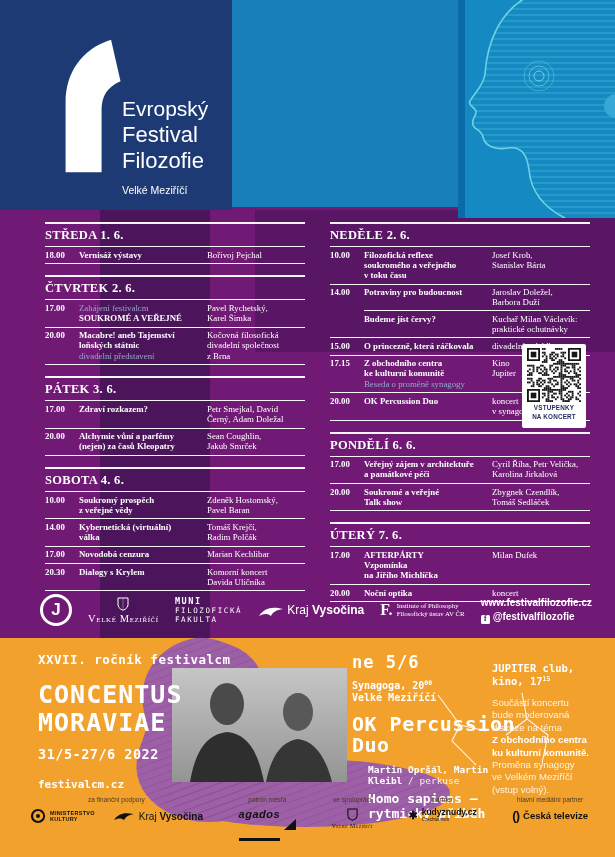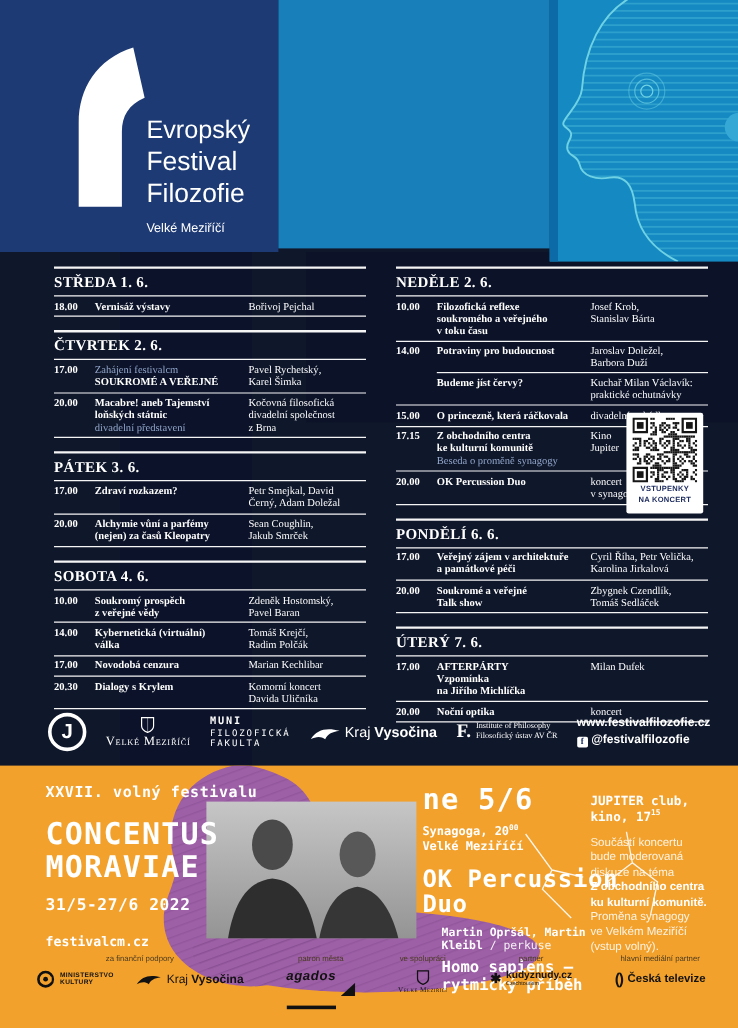--- a/index.html
+++ b/index.html
@@ -1,16 +1,16 @@
 <!DOCTYPE html>
 <html><head>
 <meta charset="utf-8">
 <style>
   html,body{margin:0;padding:0;background:#fff;}
-  .poster{position:relative;width:615px;height:857px;overflow:hidden;background:#0f172a;
+  .poster{position:relative;width:615px;height:857px;overflow:hidden;background:#701a75;
           font-family:"Liberation Serif",serif;color:#fff;}
   [data-interactable]{box-sizing:border-box;}
 
   
   .hdr-left{position:absolute;left:0;top:0;width:232px;height:210px;background:#1d3a74;z-index:3;}
   .hdr-mid{position:absolute;left:232px;top:0;width:226px;height:207px;background:#197fba;z-index:3;}
   .hdr-right{position:absolute;left:458px;top:0;width:157px;height:218px;background:#1489c2;z-index:3;overflow:hidden;}
   .hdr-right .strip{position:absolute;left:0;top:0;width:7px;height:100%;background:#0c6ba6;}
   .hdr-right svg{position:absolute;right:0;top:0;}
   .hdr-circle{position:absolute;left:604px;top:94px;width:24px;height:24px;border-radius:50%;
@@ -84,21 +84,21 @@
   .blob{position:absolute;left:105px;top:0;}
   .concentus{position:absolute;left:38px;top:14px;z-index:3;}
   .concentus .ed{font-size:12.5px;font-weight:700;letter-spacing:.5px;}
   .concentus .nm{font-size:25px;font-weight:700;line-height:28px;letter-spacing:1px;margin-top:14px;}
   .concentus .dt{font-size:13.5px;font-weight:700;margin-top:9px;letter-spacing:.5px;}
   .cm-web{position:absolute;left:38px;top:140px;z-index:3;font-size:11px;font-weight:700;}
   .photo{position:absolute;left:172px;top:30px;width:175px;height:114px;z-index:2;
          background:linear-gradient(#c6c6c6,#949494);}
   .crack{position:absolute;left:430px;top:55px;z-index:2;opacity:.9;}
   .concert{position:absolute;left:352px;top:14px;z-index:3;}
-  .concert .day5{font-size:24px;font-weight:700;letter-spacing:1px;}
+  .concert .day5{font-size:17px;font-weight:700;letter-spacing:1px;}
   .concert .ven{font-size:10px;font-weight:700;margin-top:8px;}
   .concert .ven sup{font-size:6.5px;}
   .concert .cty{font-size:10px;font-weight:700;margin-top:1px;}
   .concert .band{font-size:20px;font-weight:700;line-height:21px;margin-top:11px;letter-spacing:.5px;}
   .concert .mus{margin-left:16px;margin-top:8px;font-size:9.5px;line-height:11px;font-weight:700;}
   .concert .mus .role{font-weight:400;opacity:.9;}
   .concert .piece{margin-left:16px;margin-top:5px;font-size:13px;line-height:15px;font-weight:700;}
   .jup{position:absolute;left:492px;top:24px;width:116px;z-index:3;}
   .jup .t{font-size:10.5px;font-weight:700;line-height:13px;}
   .jup .t sup{font-size:6.5px;}
@@ -728,21 +728,21 @@
       </defs>
       <g>
         <path d="M90,0 C50,8 30,42 40,78 C46,98 26,112 33,140 C41,172 86,192 128,181 C156,174 166,156 162,134 C168,112 160,96 150,84 C170,60 160,20 128,8 C116,3 102,-2 90,0 Z" fill="#9d5fa6"></path>
         <ellipse cx="200" cy="155" rx="145" ry="34" fill="#9d5fa6"></ellipse>
         <path d="M90,0 C50,8 30,42 40,78 C46,98 26,112 33,140 C41,172 86,192 128,181 C156,174 166,156 162,134 C168,112 160,96 150,84 C170,60 160,20 128,8 C116,3 102,-2 90,0 Z" fill="url(#pp)" opacity=".35"></path>
         <ellipse cx="200" cy="155" rx="145" ry="34" fill="url(#pp)" opacity=".35"></ellipse>
       </g>
     </svg>
 
     <div class="concentus" data-interactable="false">
-      <div class="ed" data-interactable="false">XXVII. volný festivalu</div>
+      <div class="ed" data-interactable="false">XXVII. ročník festivalcm</div>
       <div class="nm" data-interactable="false">
         <div data-interactable="false">CONCENTUS</div>
         <div data-interactable="false">MORAVIAE</div>
       </div>
       <div class="dt" data-interactable="false">31/5-27/6 2022</div>
     </div>
     <div class="cm-web" data-interactable="false">festivalcm.cz</div>
 
     <div class="photo" data-interactable="false">
       <svg width="175" height="114" viewBox="0 0 175 114" data-interactable="false">

